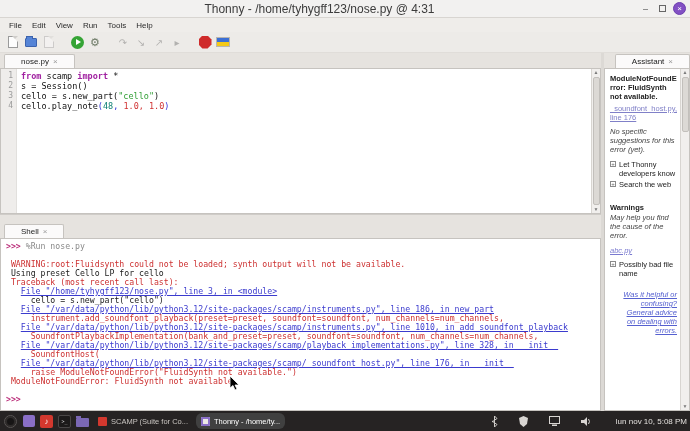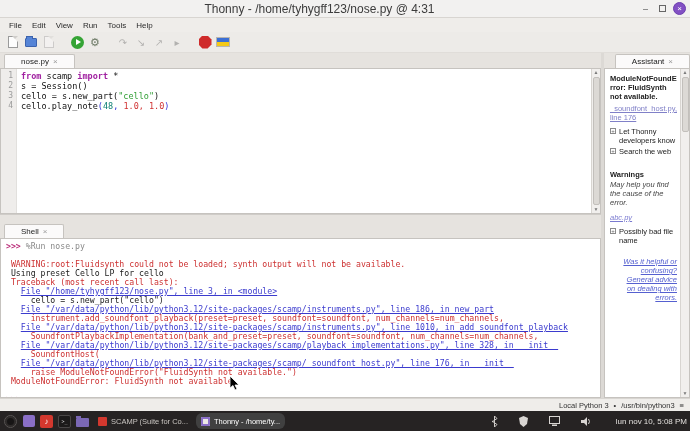--- a/index.html
+++ b/index.html
@@ -230,20 +230,21 @@
       <div class="right-pane">
         <div class="tabbar">
           <div class="tab">
             <span>Assistant</span>
             <span class="tab-close">×</span>
           </div>
         </div>
         <div class="assistant-body">
           <div class="as-text as-title">ModuleNotFoundError: FluidSynth not available.</div>
           <span class="as-text as-link">_soundfont_host.py, line 176</span>
+          <div class="as-text as-italic">No specific suggestions for this error (yet).</div>
           <div class="as-expand">
             <span class="expand-box">+</span>
             <span class="as-text">Let Thonny developers know</span>
           </div>
           <div class="as-expand">
             <span class="expand-box">+</span>
             <span class="as-text">Search the web</span>
           </div>
           <div class="as-text as-warnings-title">Warnings</div>
           <div class="as-text as-italic">May help you find the cause of the error.</div>
@@ -259,26 +260,20 @@
           <div class="vscroll">
             <span class="scroll-arrow">▲</span>
             <span class="scroll-thumb short"></span>
             <span class="scroll-spacer"></span>
             <span class="scroll-arrow">▼</span>
           </div>
         </div>
       </div>
     </div>
 
-    <div class="statusbar">
-      <span>Local Python 3</span>
-      <span>•</span>
-      <span>/usr/bin/python3</span>
-      <span>≡</span>
-    </div>
   </div>
 
   <div class="taskbar">
     <span class="tb-launcher">
         <span class="icon-appmenu"></span>
       </span>
     <span class="tb-launcher">
         <span class="icon-purple-sq"></span>
       </span>
     <span class="tb-launcher">

